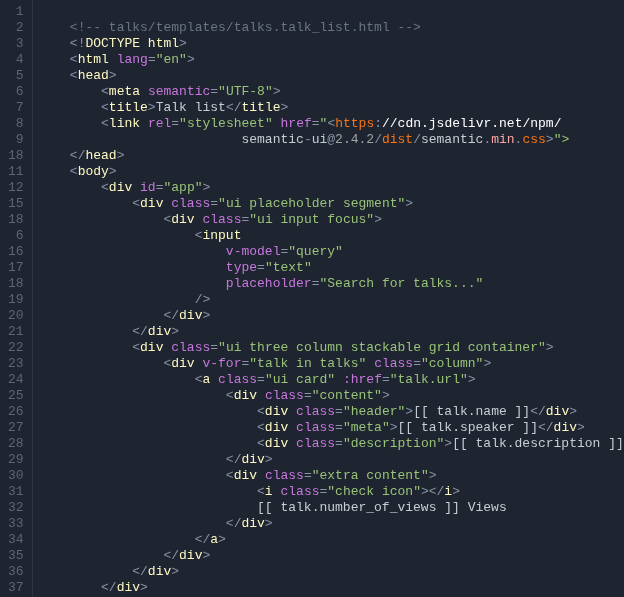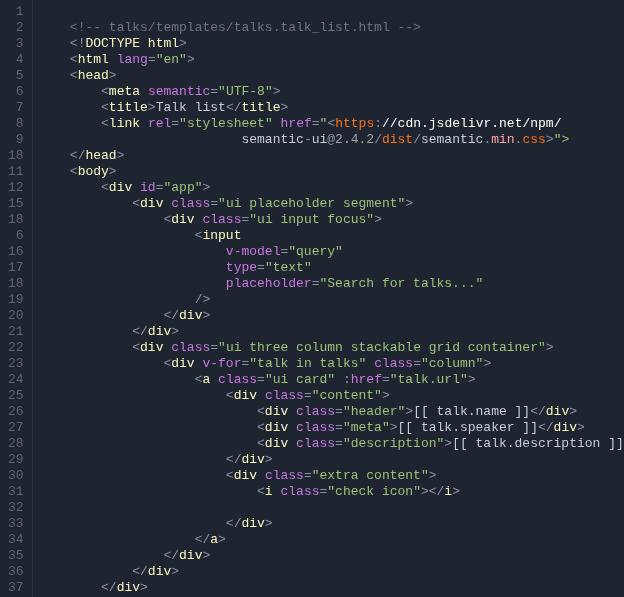--- a/index.html
+++ b/index.html
@@ -88,20 +88,20 @@
       <div class="line"><span class="c-text">            </span><span class="c-punct">&lt;</span><span class="c-tag">div</span><span class="c-text"> </span><span class="c-attr">class</span><span class="c-punct">=</span><span class="c-str">"ui three column stackable grid container"</span><span class="c-punct">&gt;</span></div>
       <div class="line"><span class="c-text">                </span><span class="c-punct">&lt;</span><span class="c-tag">div</span><span class="c-text"> </span><span class="c-attr">v-for</span><span class="c-punct">=</span><span class="c-str">"talk in talks"</span><span class="c-text"> </span><span class="c-attr">class</span><span class="c-punct">=</span><span class="c-str">"column"</span><span class="c-punct">&gt;</span></div>
       <div class="line"><span class="c-text">                    </span><span class="c-punct">&lt;</span><span class="c-tag">a</span><span class="c-text"> </span><span class="c-attr">class</span><span class="c-punct">=</span><span class="c-str">"ui card"</span><span class="c-text"> </span><span class="c-attr">:href</span><span class="c-punct">=</span><span class="c-str">"talk.url"</span><span class="c-punct">&gt;</span></div>
       <div class="line"><span class="c-text">                        </span><span class="c-punct">&lt;</span><span class="c-tag">div</span><span class="c-text"> </span><span class="c-attr">class</span><span class="c-punct">=</span><span class="c-str">"content"</span><span class="c-punct">&gt;</span></div>
       <div class="line"><span class="c-text">                            </span><span class="c-punct">&lt;</span><span class="c-tag">div</span><span class="c-text"> </span><span class="c-attr">class</span><span class="c-punct">=</span><span class="c-str">"header"</span><span class="c-punct">&gt;</span><span class="c-text">[[ talk.name ]]</span><span class="c-punct">&lt;/</span><span class="c-tag">div</span><span class="c-punct">&gt;</span></div>
       <div class="line"><span class="c-text">                            </span><span class="c-punct">&lt;</span><span class="c-tag">div</span><span class="c-text"> </span><span class="c-attr">class</span><span class="c-punct">=</span><span class="c-str">"meta"</span><span class="c-punct">&gt;</span><span class="c-text">[[ talk.speaker ]]</span><span class="c-punct">&lt;/</span><span class="c-tag">div</span><span class="c-punct">&gt;</span></div>
       <div class="line"><span class="c-text">                            </span><span class="c-punct">&lt;</span><span class="c-tag">div</span><span class="c-text"> </span><span class="c-attr">class</span><span class="c-punct">=</span><span class="c-str">"description"</span><span class="c-punct">&gt;</span><span class="c-text">[[ talk.description ]]</span><span class="c-punct">&lt;/</span></div>
       <div class="line"><span class="c-text">                        </span><span class="c-punct">&lt;/</span><span class="c-tag">div</span><span class="c-punct">&gt;</span></div>
       <div class="line"><span class="c-text">                        </span><span class="c-punct">&lt;</span><span class="c-tag">div</span><span class="c-text"> </span><span class="c-attr">class</span><span class="c-punct">=</span><span class="c-str">"extra content"</span><span class="c-punct">&gt;</span></div>
       <div class="line"><span class="c-text">                            </span><span class="c-punct">&lt;</span><span class="c-tag">i</span><span class="c-text"> </span><span class="c-attr">class</span><span class="c-punct">=</span><span class="c-str">"check icon"</span><span class="c-punct">&gt;&lt;/</span><span class="c-tag">i</span><span class="c-punct">&gt;</span></div>
-      <div class="line"><span class="c-text">                            </span></div>
+      <div class="line"><span class="c-text">                            </span><span class="c-text">[[ talk.number_of_views ]] Views</span></div>
       <div class="line"><span class="c-text">                        </span><span class="c-punct">&lt;/</span><span class="c-tag">div</span><span class="c-punct">&gt;</span></div>
       <div class="line"><span class="c-text">                    </span><span class="c-punct">&lt;/</span><span class="c-tag">a</span><span class="c-punct">&gt;</span></div>
       <div class="line"><span class="c-text">                </span><span class="c-punct">&lt;/</span><span class="c-tag">div</span><span class="c-punct">&gt;</span></div>
       <div class="line"><span class="c-text">            </span><span class="c-punct">&lt;/</span><span class="c-tag">div</span><span class="c-punct">&gt;</span></div>
       <div class="line"><span class="c-text">        </span><span class="c-punct">&lt;/</span><span class="c-tag">div</span><span class="c-punct">&gt;</span></div>
     </div>
 </div>
 
 </body></html>

